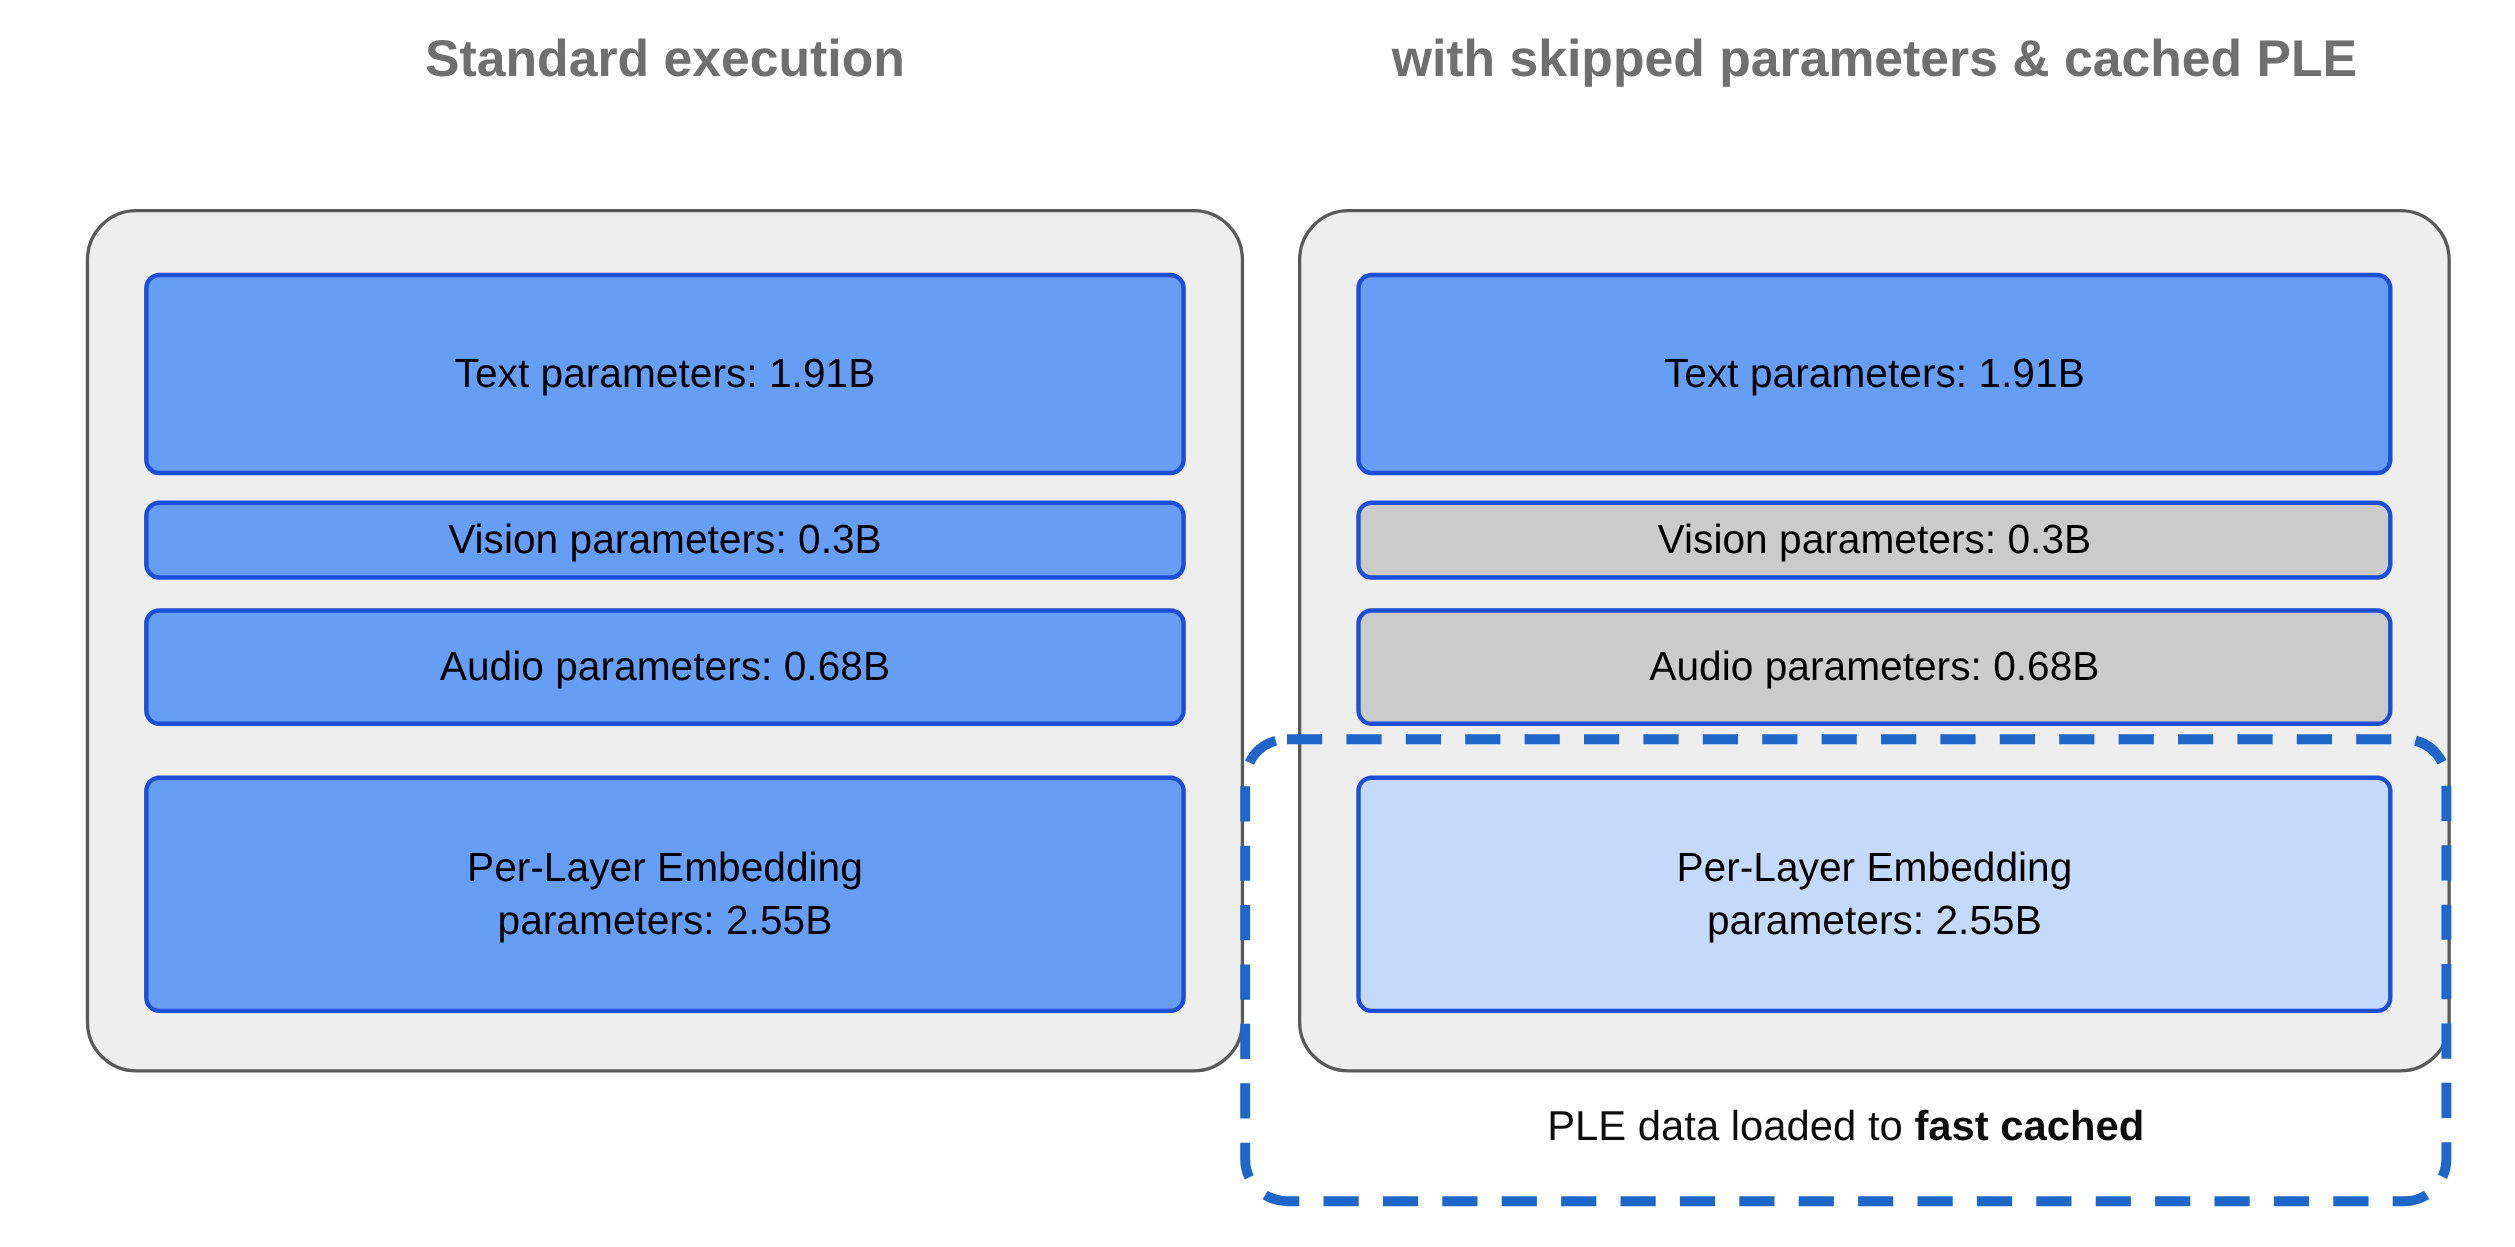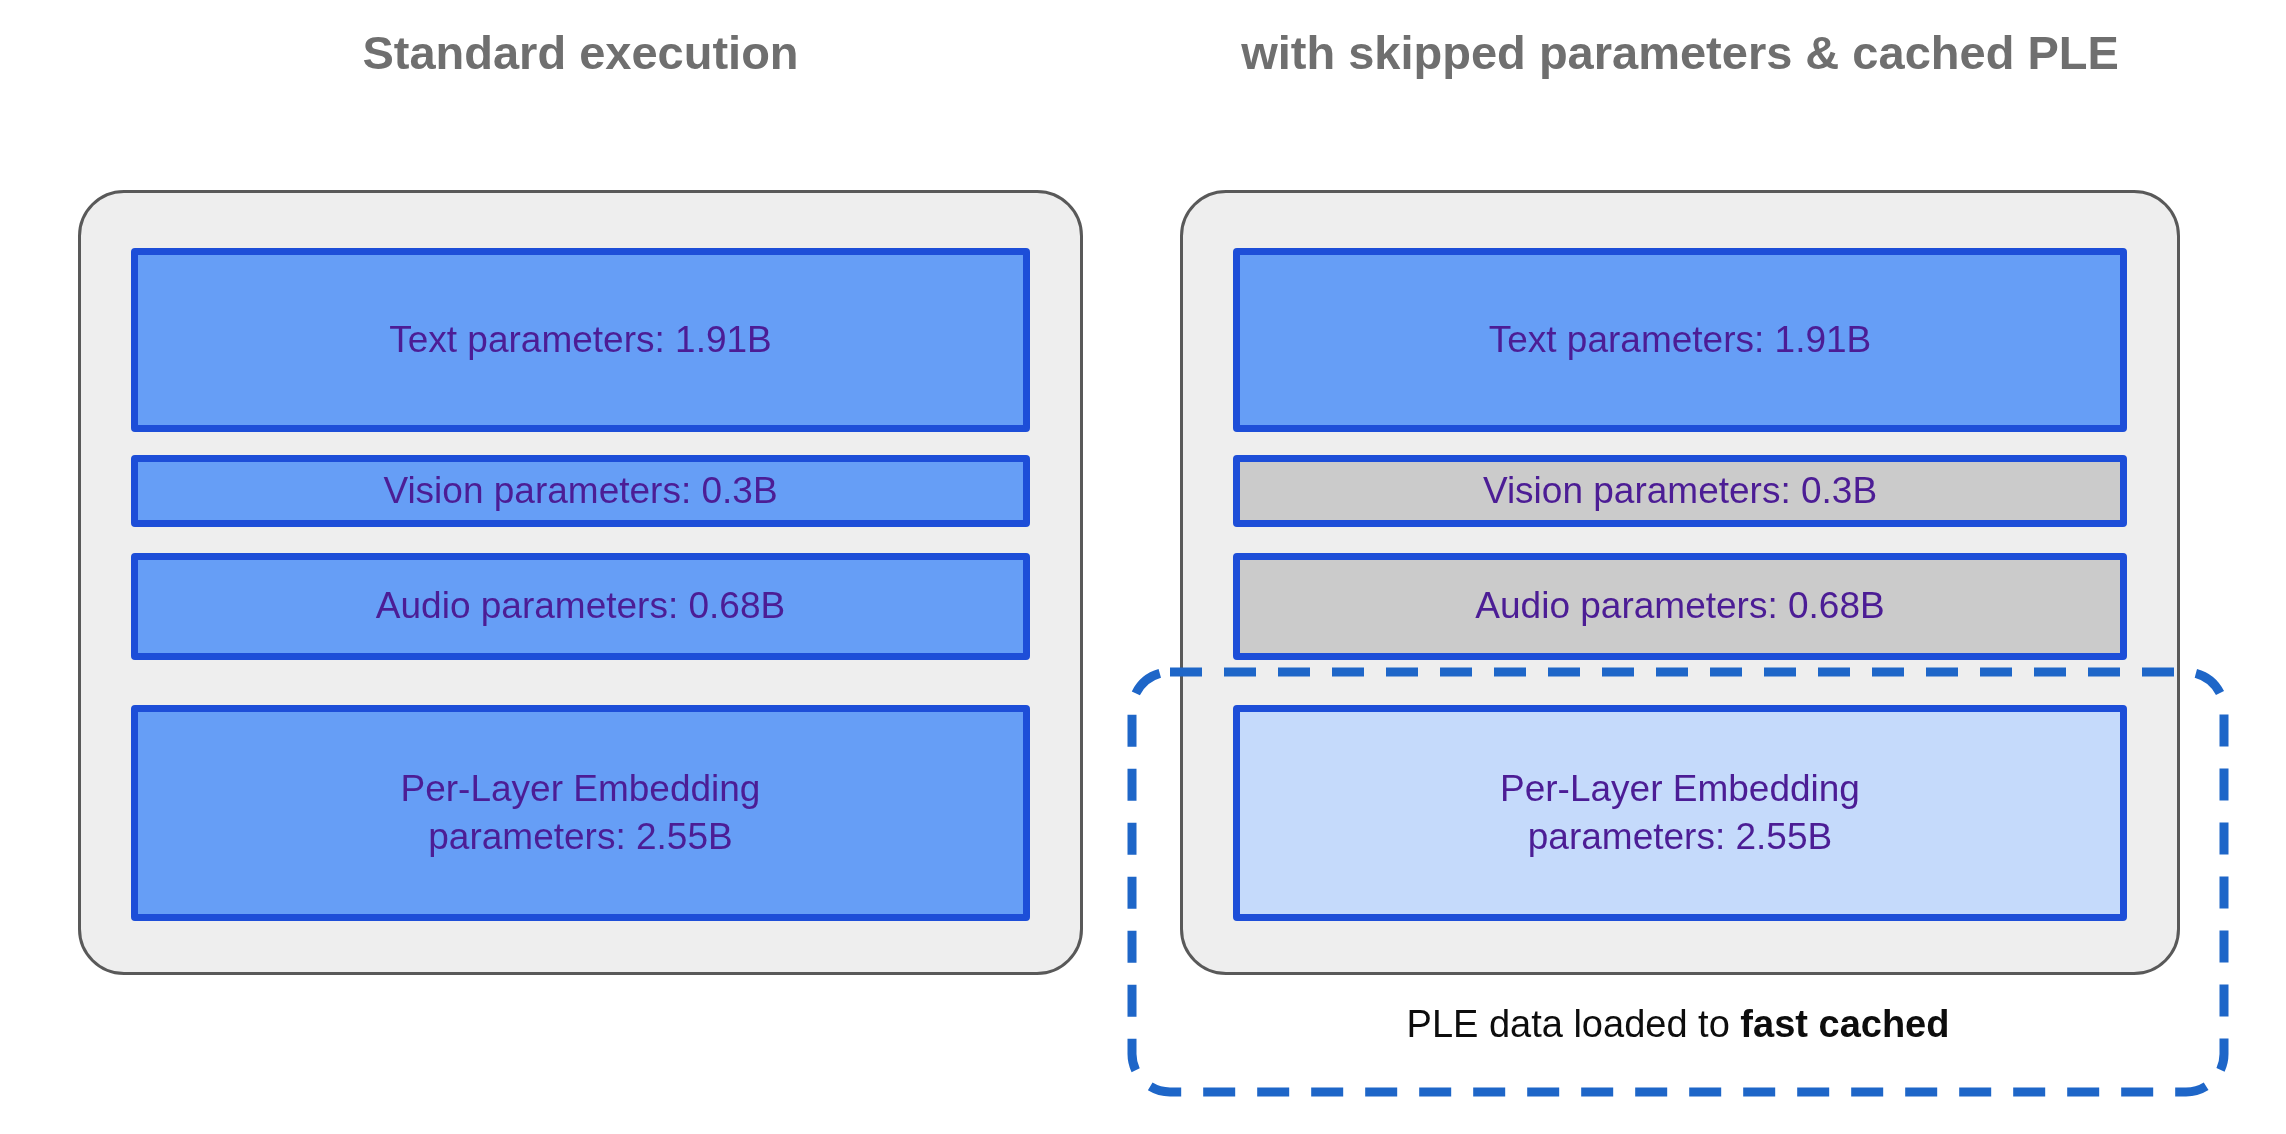--- a/index.html
+++ b/index.html
@@ -12,20 +12,21 @@
     width: 2286px;
     height: 1134px;
     background: #ffffff;
     font-family: "Liberation Sans", "DejaVu Sans", sans-serif;
     overflow: hidden;
   }
   .panel {
     position: absolute;
     top: 0;
     height: 100%;
+    padding-left: 48px;
   }
   #left-panel  { left: 78px;  width: 1005px; }
   #right-panel { left: 1180px; width: 1000px; }
 
   .panel-title {
     position: absolute;
     top: 26px;
     left: 0;
     width: 100%;
     text-align: center;
@@ -56,29 +57,29 @@
     height: 785px;
     background: #eeeeee;
     border: 3px solid #595959;
     border-radius: 46px;
     box-sizing: border-box;
   }
   .block {
     position: absolute;
     left: 50px;
     right: 50px;
-    border: 7px solid #1d4ed8;
-    border-radius: 4px;
+    border: 4px solid #1d4ed8;
+    border-radius: 14px;
     box-sizing: border-box;
     display: flex;
     flex-direction: column;
     align-items: center;
     justify-content: center;
     font-size: 37px;
-    color: #4c1d95;
+    color: #000000;
     line-height: 1.3;
     text-align: center;
   }
   .block-text   { top: 55px;  height: 184px; }
   .block-vision { top: 262px; height: 72px;  }
   .block-audio  { top: 360px; height: 107px; }
   .block-ple    { top: 512px; height: 216px; }
 
   .fill-blue      { background: #669ef6; }
   .fill-gray      { background: #cbcbcb; }

